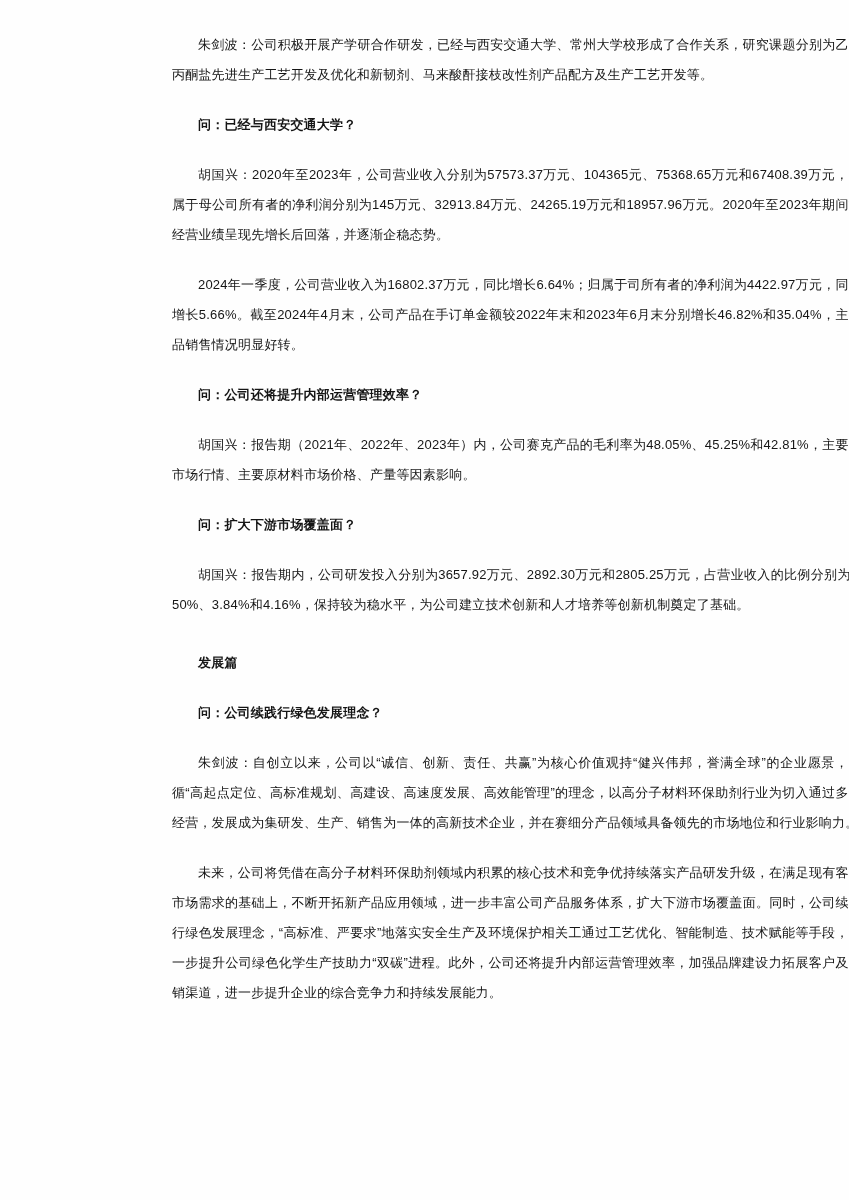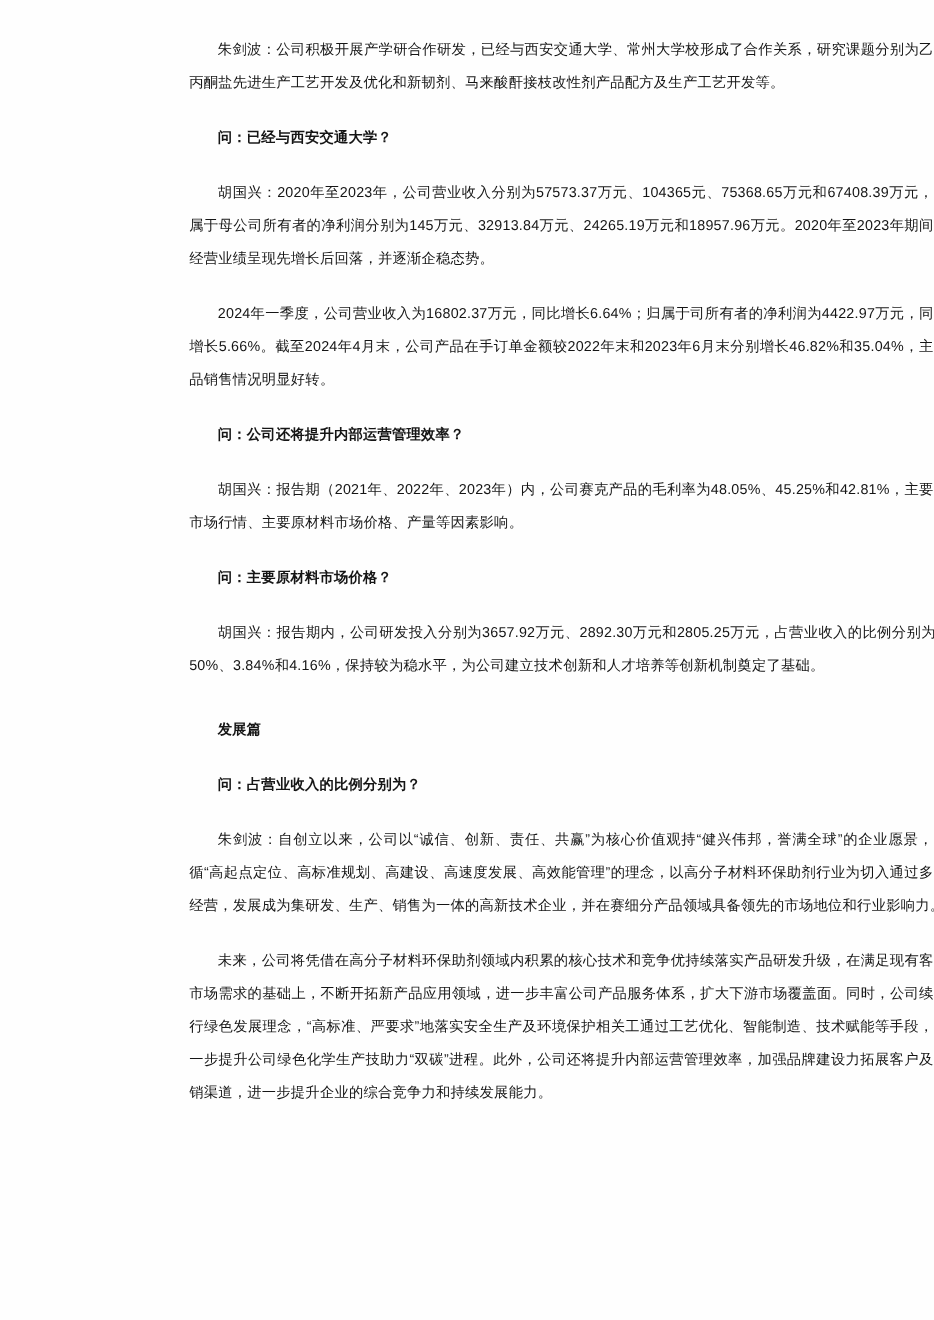--- a/index.html
+++ b/index.html
@@ -83,33 +83,33 @@
     <div class="spacer-sm"></div>
 
     <p class="para q"><span>问：公司还将提升内部运营管理效率？</span></p>
 
     <div class="spacer-sm"></div>
 
     <p class="para indent"><span class="speaker">胡国兴：</span><span>报告期（2021年、2022年、2023年）内，公司赛克产品的毛利率为48.05%、45.25%和42.81%，主要受市场行情、主要原材料市场价格、产量等因素影响。</span></p>
 
     <div class="spacer-sm"></div>
 
-    <p class="para q"><span>问：主要原材料市场价格？</span></p>
+    <p class="para q"><span>问：扩大下游市场覆盖面？</span></p>
 
     <div class="spacer-sm"></div>
 
     <p class="para indent"><span class="speaker">胡国兴：</span><span>报告期内，公司研发投入分别为3657.92万元、2892.30万元和2805.25万元，占营业收入的比例分别为3.50%、3.84%和4.16%，保持较为稳水平，为公司建立技术创新和人才培养等创新机制奠定了基础。</span></p>
 
     <div class="spacer-md"></div>
 
     <p class="para heading"><span>发展篇</span></p>
 
     <div class="spacer-sm"></div>
 
-    <p class="para q"><span>问：占营业收入的比例分别为？</span></p>
+    <p class="para q"><span>问：公司续践行绿色发展理念？</span></p>
 
     <div class="spacer-sm"></div>
 
     <p class="para indent"><span class="speaker">朱剑波：</span><span>自创立以来，公司以“诚信、创新、责任、共赢”为核心价值观持“健兴伟邦，誉满全球”的企业愿景，遵循“高起点定位、高标准规划、高建设、高速度发展、高效能管理”的理念，以高分子材料环保助剂行业为切入通过多年经营，发展成为集研发、生产、销售为一体的高新技术企业，并在赛细分产品领域具备领先的市场地位和行业影响力。</span></p>
 
     <div class="spacer-sm"></div>
 
     <p class="para indent"><span>未来，公司将凭借在高分子材料环保助剂领域内积累的核心技术和竞争优持续落实产品研发升级，在满足现有客户市场需求的基础上，不断开拓新产品应用领域，进一步丰富公司产品服务体系，扩大下游市场覆盖面。同时，公司续践行绿色发展理念，“高标准、严要求”地落实安全生产及环境保护相关工通过工艺优化、智能制造、技术赋能等手段，进一步提升公司绿色化学生产技助力“双碳”进程。此外，公司还将提升内部运营管理效率，加强品牌建设力拓展客户及营销渠道，进一步提升企业的综合竞争力和持续发展能力。</span></p>
 
   </div>

